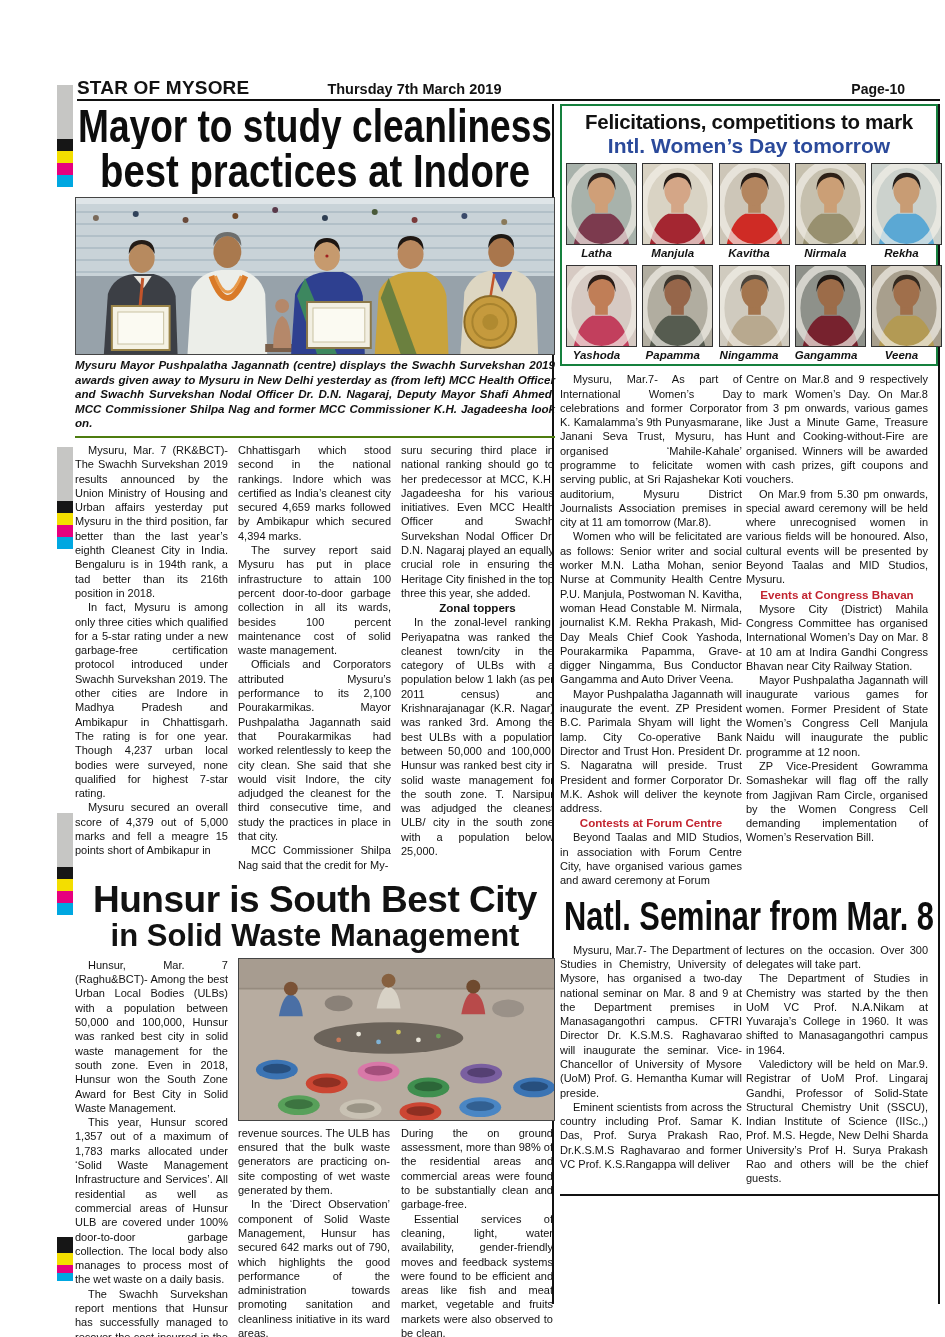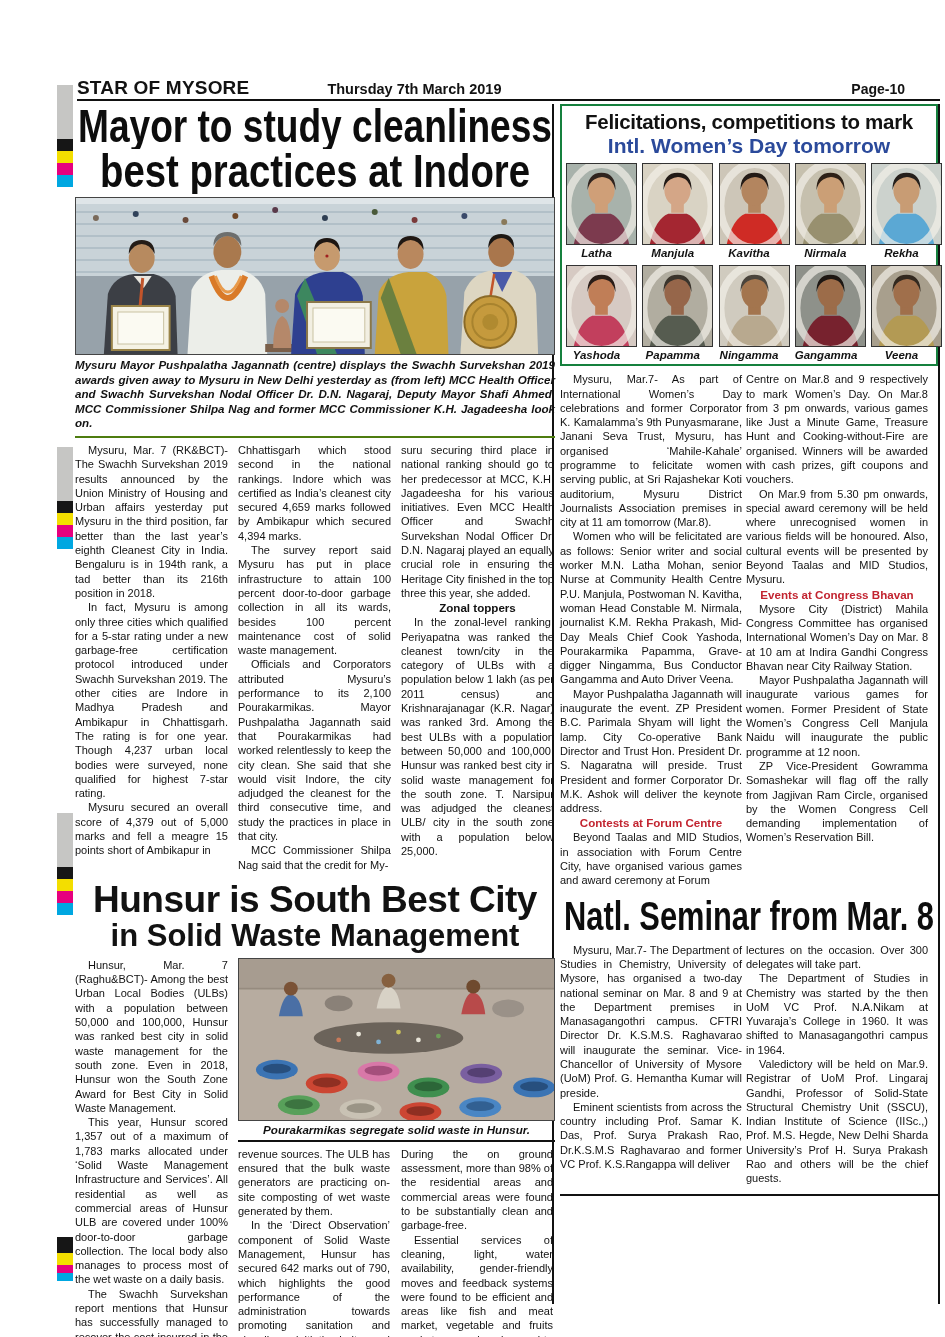--- a/index.html
+++ b/index.html
@@ -256,21 +256,20 @@
             <ellipse cx="60" cy="148" rx="21" ry="10" fill="#58a05a"></ellipse>
               <ellipse cx="60" cy="147" rx="14" ry="5" fill="#3c7440"></ellipse>
             <ellipse cx="122" cy="152" rx="21" ry="10" fill="#c9c2b4"></ellipse>
               <ellipse cx="122" cy="151" rx="14" ry="5" fill="#9a9486"></ellipse>
             <ellipse cx="182" cy="155" rx="21" ry="10" fill="#cc4633"></ellipse>
               <ellipse cx="182" cy="154" rx="14" ry="5" fill="#8f2f22"></ellipse>
             <ellipse cx="242" cy="150" rx="21" ry="10" fill="#4a86c4"></ellipse>
               <ellipse cx="242" cy="149" rx="14" ry="5" fill="#326092"></ellipse>
           </svg>
         </div>
-        <p class="hunsur-caption">Pourakarmikas segregate solid waste in Hunsur.</p>
         <div class="hunsur-cols">
           <div class="col">
               <p class="para cont">revenue sources. The ULB has ensured that the bulk waste generators are practicing on-site composting of wet waste generated by them.</p>
               <p class="para">In the ‘Direct Observation’ component of Solid Waste Management, Hunsur has secured 642 marks out of 790, which highlights the good performance of the administration towards promoting sanitation and cleanliness initiative in its ward areas.</p>
             </div>
           <div class="col">
               <p class="para cont">During the on ground assessment, more than 98% of the residential areas and commercial areas were found to be substantially clean and garbage-free.</p>
               <p class="para">Essential services of cleaning, light, water availability, gender-friendly moves and feedback systems were found to be efficient and areas like fish and meat market, vegetable and fruits markets were also observed to be clean.</p>
             </div>
         </div>

